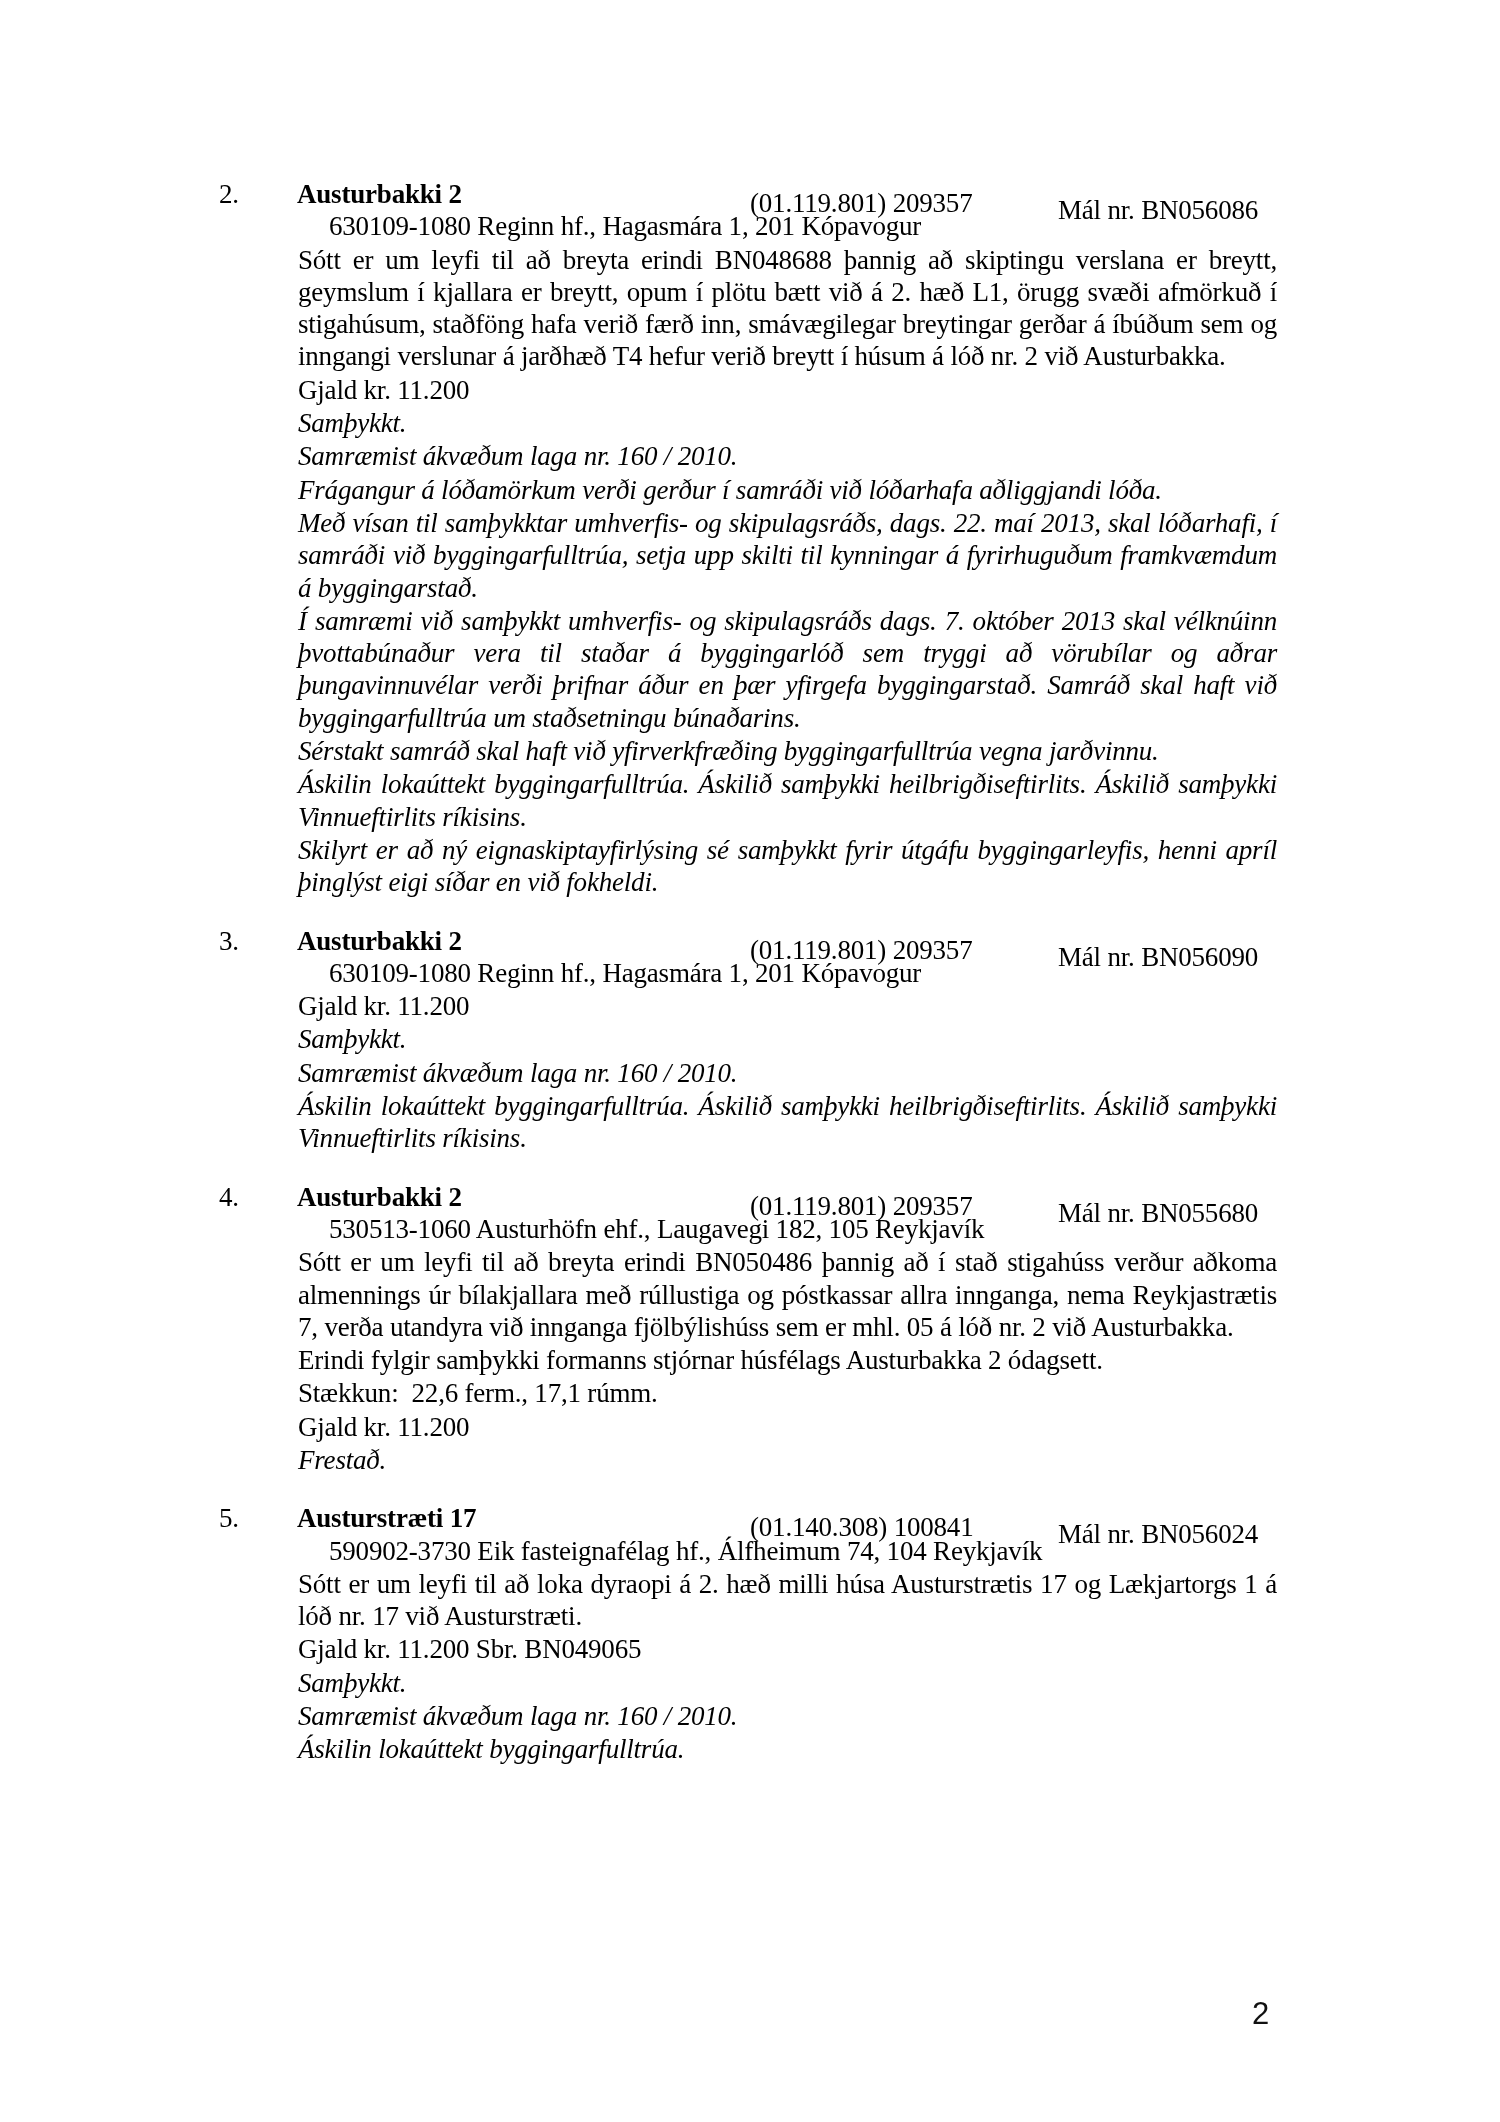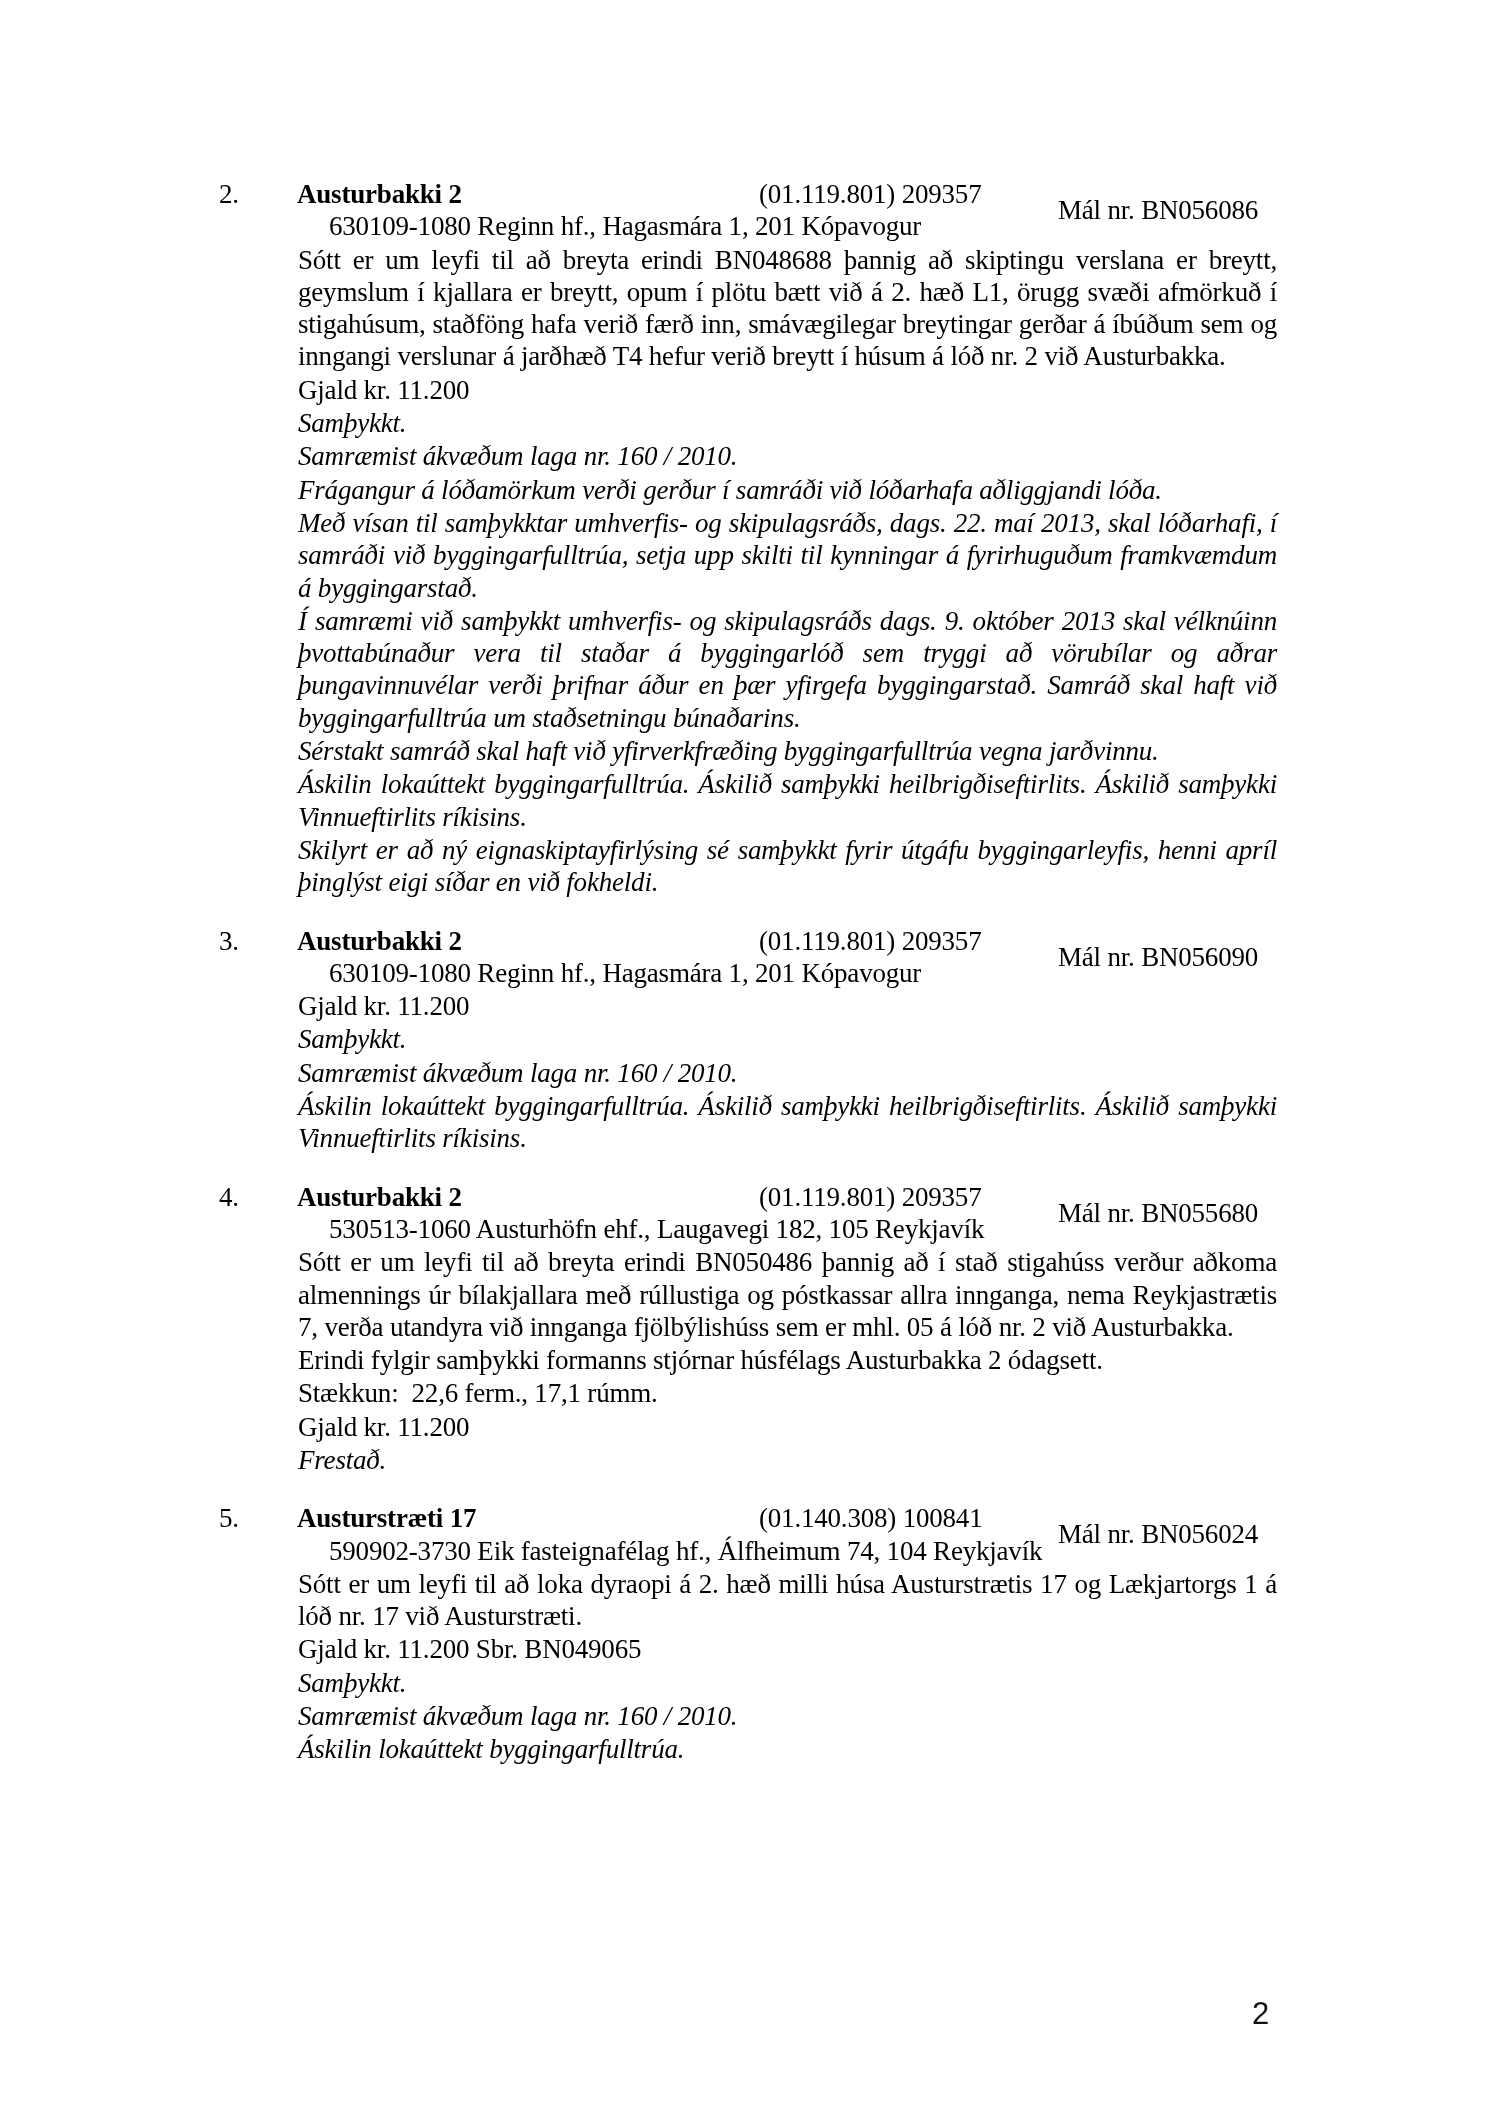--- a/index.html
+++ b/index.html
@@ -27,21 +27,21 @@
   }
   .item { position: relative; }
   .item + .item { margin-top: 26px; }
   .item-header { position: relative; white-space: nowrap; }
   .item-num {
     position: absolute;
     left: -78px;
     top: 0;
   }
   .item-title { font-weight: bold; }
-  .item-ref { position: absolute; left: 453px; top: 0; margin-left: 9px; }
+  .item-ref { position: absolute; left: 453px; top: 9px; }
   .item-case { position: absolute; left: 761px; top: 16px; }
   .item-address { text-align: left; margin-left: 32px; }
   .para {
     margin: 1px;
     text-align: justify;
   }
   .para.italic { font-style: italic; }
   .page-num {
     position: absolute;
     left: 1252px;
@@ -65,21 +65,21 @@
       <span class="item-case">Mál nr. BN056086</span>
     </div>
     <div class="item-address">630109-1080 Reginn hf., Hagasmára 1, 201 Kópavogur</div>
     <div class="item-paragraphs">
           <p class="para">Sótt er um leyfi til að breyta erindi BN048688 þannig að skiptingu verslana er breytt, geymslum í kjallara er breytt, opum í plötu bætt við á 2. hæð L1, örugg svæði afmörkuð í stigahúsum, staðföng hafa verið færð inn, smávægilegar breytingar gerðar á íbúðum sem og inngangi verslunar á jarðhæð T4 hefur verið breytt í húsum á lóð nr. 2 við Austurbakka.</p>
           <p class="para">Gjald kr. 11.200</p>
           <p class="para italic">Samþykkt.</p>
           <p class="para italic">Samræmist ákvæðum laga nr. 160 / 2010.</p>
           <p class="para italic">Frágangur á lóðamörkum verði gerður í samráði við lóðarhafa aðliggjandi lóða.</p>
           <p class="para italic">Með vísan til samþykktar umhverfis- og skipulagsráðs, dags. 22. maí 2013, skal lóðarhafi, í samráði við byggingarfulltrúa, setja upp skilti til kynningar á fyrirhuguðum framkvæmdum á byggingarstað.</p>
-          <p class="para italic">Í samræmi við samþykkt umhverfis- og skipulagsráðs dags. 9. október 2013 skal vélknúinn þvottabúnaður vera til staðar á byggingarlóð sem tryggi að vörubílar og aðrar þungavinnuvélar verði þrifnar áður en þær yfirgefa byggingarstað. Samráð skal haft við byggingarfulltrúa um staðsetningu búnaðarins.</p>
+          <p class="para italic">Í samræmi við samþykkt umhverfis- og skipulagsráðs dags. 7. október 2013 skal vélknúinn þvottabúnaður vera til staðar á byggingarlóð sem tryggi að vörubílar og aðrar þungavinnuvélar verði þrifnar áður en þær yfirgefa byggingarstað. Samráð skal haft við byggingarfulltrúa um staðsetningu búnaðarins.</p>
           <p class="para italic">Sérstakt samráð skal haft við yfirverkfræðing byggingarfulltrúa vegna jarðvinnu.</p>
           <p class="para italic">Áskilin lokaúttekt byggingarfulltrúa. Áskilið samþykki heilbrigðiseftirlits. Áskilið samþykki Vinnueftirlits ríkisins.</p>
           <p class="para italic">Skilyrt er að ný eignaskiptayfirlýsing sé samþykkt fyrir útgáfu byggingarleyfis, henni apríl þinglýst eigi síðar en við fokheldi.</p>
         </div>
   </section>
 
   <section class="item">
     <div class="item-header">
       <span class="item-num">3.</span>
       <span class="item-title">Austurbakki 2</span>

